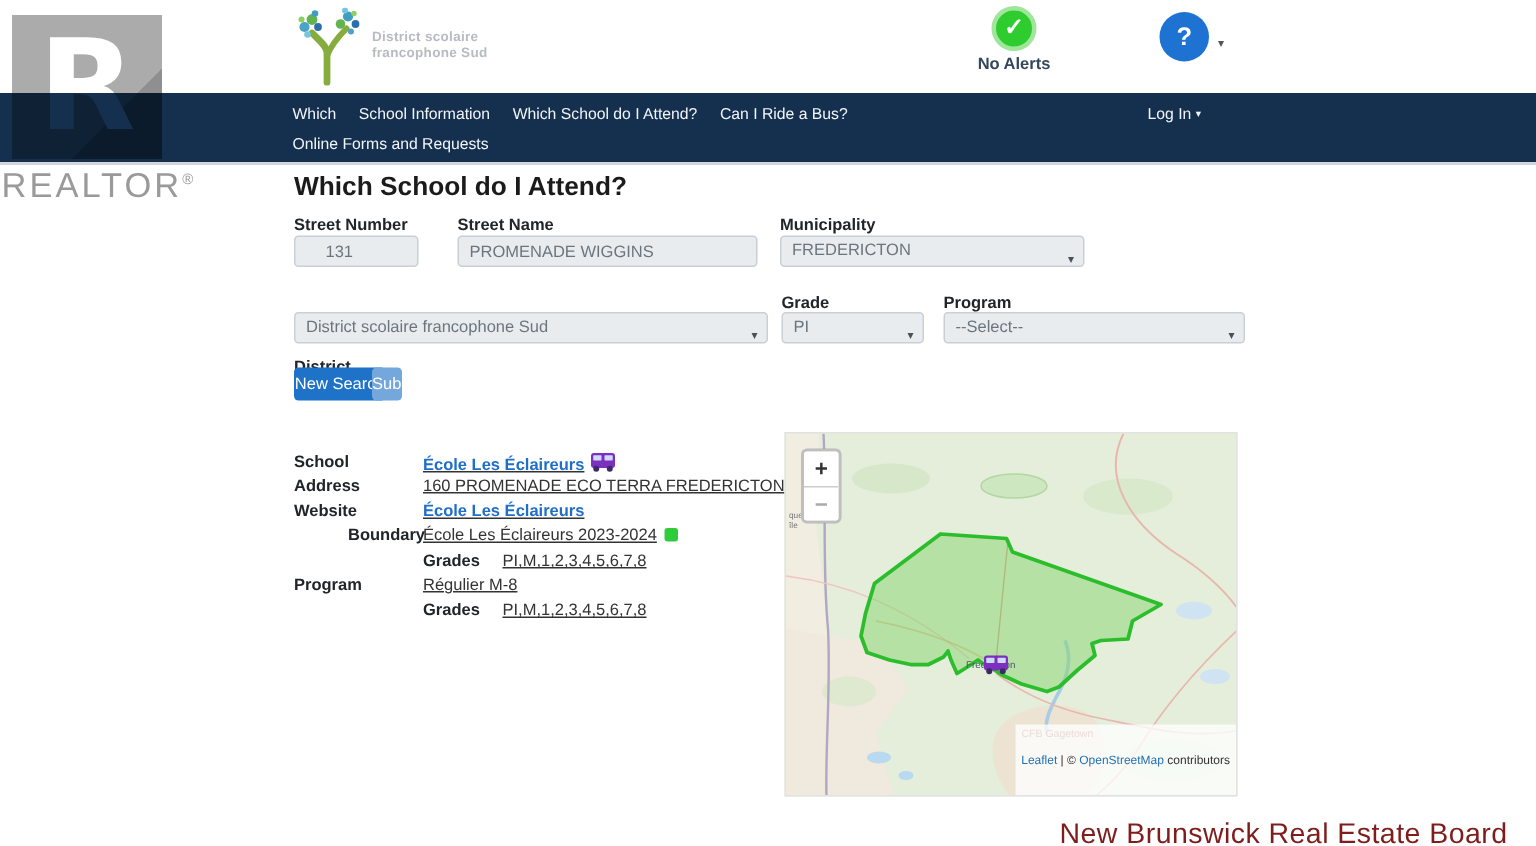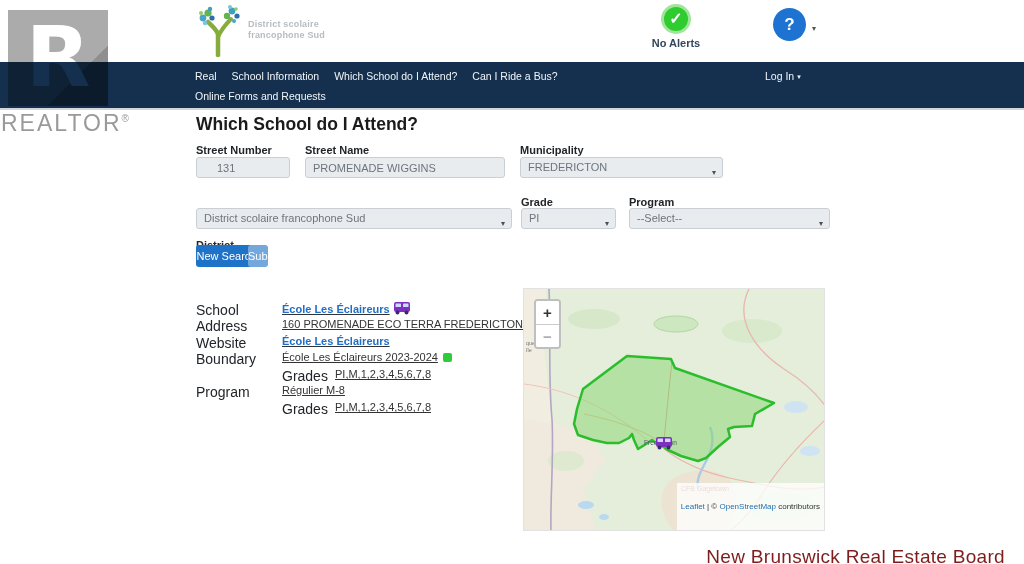--- a/index.html
+++ b/index.html
@@ -48,21 +48,21 @@
     font-family:"Liberation Sans", sans-serif; }
   .f-select { padding-right:16px; white-space:nowrap; overflow:hidden; }
   .f-select .caret { position:absolute; right:6px; top:5px; font-size:8px; color:#495057; }
 
   .btn { position:absolute; height:22px; border:none; border-radius:3px; color:#fff; font-size:11px;
     text-align:center; line-height:22px; cursor:pointer; font-family:"Liberation Sans", sans-serif; }
   .btn-primary { background:var(--button_primary); }
   .btn-disabled { background:var(--button_disabled); }
 
   
-  .r-label { position:absolute; left:196px; font-size:14px; font-weight:400; color:#212529; }
+  .r-label { position:absolute; left:196px; font-size:11px; font-weight:700; color:#212529; }
   .r-val { position:absolute; left:282px; font-size:11px; color:#333; white-space:nowrap;text-decoration:underline; }
   .r-link { color:var(--link_blue); font-weight:700; cursor:pointer; }
   .swatch { display:inline-block; width:9px; height:9px; background:var(--boundary_green);
     border-radius:2px; margin-left:5px; vertical-align:-1px; }
   .bus-inline { vertical-align:-2px; margin-left:4px; }
 
   
   .map { position:absolute; left:523px; top:288px; width:302px; height:243px; border:1px solid #e2e2e2; overflow:hidden; background:#e4eeda; }
   .map svg.base { position:absolute; left:0; top:0; }
   .zoomctl { position:absolute; left:10px; top:10px; width:27px; background:#fff;
@@ -119,21 +119,21 @@
       <div class="alert-circle"><span>✓</span></div>
       <div class="alerts-label">No Alerts</div>
     </div>
 
     <div class="help-circle"><span>?</span></div>
     <div class="help-caret">▾</div>
   </div>
 
   <div class="nav">
     <div class="nav-row" style="top:8px;">
-      <div class="nav-item">Real</div>
+      <div class="nav-item">Which</div>
       <div class="nav-item">School Information</div>
       <div class="nav-item">Which School do I Attend?</div>
       <div class="nav-item">Can I Ride a Bus?</div>
     </div>
     <div class="nav-row" style="top:28px;">
       <div class="nav-item">Online Forms and Requests</div>
     </div>
     <div class="nav-login">
       <span>Log In</span><span class="caret">▾</span>
     </div>
@@ -146,21 +146,21 @@
     </div>
     <div class="wm-text">
       <span>REALTOR</span><sup>®</sup>
     </div>
   </div>
   <div class="wm-footer">New Brunswick Real Estate Board</div>
 
   <div class="page-title">Which School do I Attend?</div>
 
   <div class="f-label" style="left:196px; top:144px;">Street Number</div>
-  <input class="f-input" style="left: 196px; top: 157px; width: 94px; padding-left: 20px;" value="131">
+  <input class="f-input" style="left: 196px; top: 157px; width: 83px; padding-left: 20px;" value="131">
   <div class="f-label" style="left:305px; top:144px;">Street Name</div>
   <input class="f-input" style="left: 305px; top: 157px; width: 200px;" value="PROMENADE WIGGINS">
   <div class="f-label" style="left:520px; top:144px;">Municipality</div>
   <div class="f-select" style="left:520px; top:157px; width:203px;">
     <span>FREDERICTON</span>
     <span class="caret">▾</span>
   </div>
 
   <div class="f-label" style="left:196px; top:196px;margin-top:43px;">District</div>
   <div class="f-select" style="left:196px; top:208px; width:316px;">
@@ -186,21 +186,21 @@
     <span class="r-link">École Les Éclaireurs</span><svg class="bus-inline" width="16" height="13" viewBox="0 0 16 13">
         <use href="#bus-shape"></use>
       </svg>
   </div>
   <div class="r-label" style="top:318px;">Address</div>
   <div class="r-val" style="top:318px;">160 PROMENADE ECO TERRA FREDERICTON</div>
   <div class="r-label" style="top:335px;">Website</div>
   <div class="r-val" style="top:335px;">
     <span class="r-link">École Les Éclaireurs</span>
   </div>
-  <div class="r-label" style="top:351px;">Boundary</div>
+  <div class="r-label" style="top:351px;margin-left:36px;">Boundary</div>
   <div class="r-val" style="top:351px;">
     <span>École Les Éclaireurs 2023-2024</span><span class="swatch"></span>
   </div>
   <div class="r-label" style="left:282px; top:368px;">Grades</div>
   <div class="r-val" style="left:335px; top:368px;">PI,M,1,2,3,4,5,6,7,8</div>
   <div class="r-label" style="top:384px;">Program</div>
   <div class="r-val" style="top:384px;">Régulier M-8</div>
   <div class="r-label" style="left:282px; top:401px;">Grades</div>
   <div class="r-val" style="left:335px; top:401px;">PI,M,1,2,3,4,5,6,7,8</div>
 

